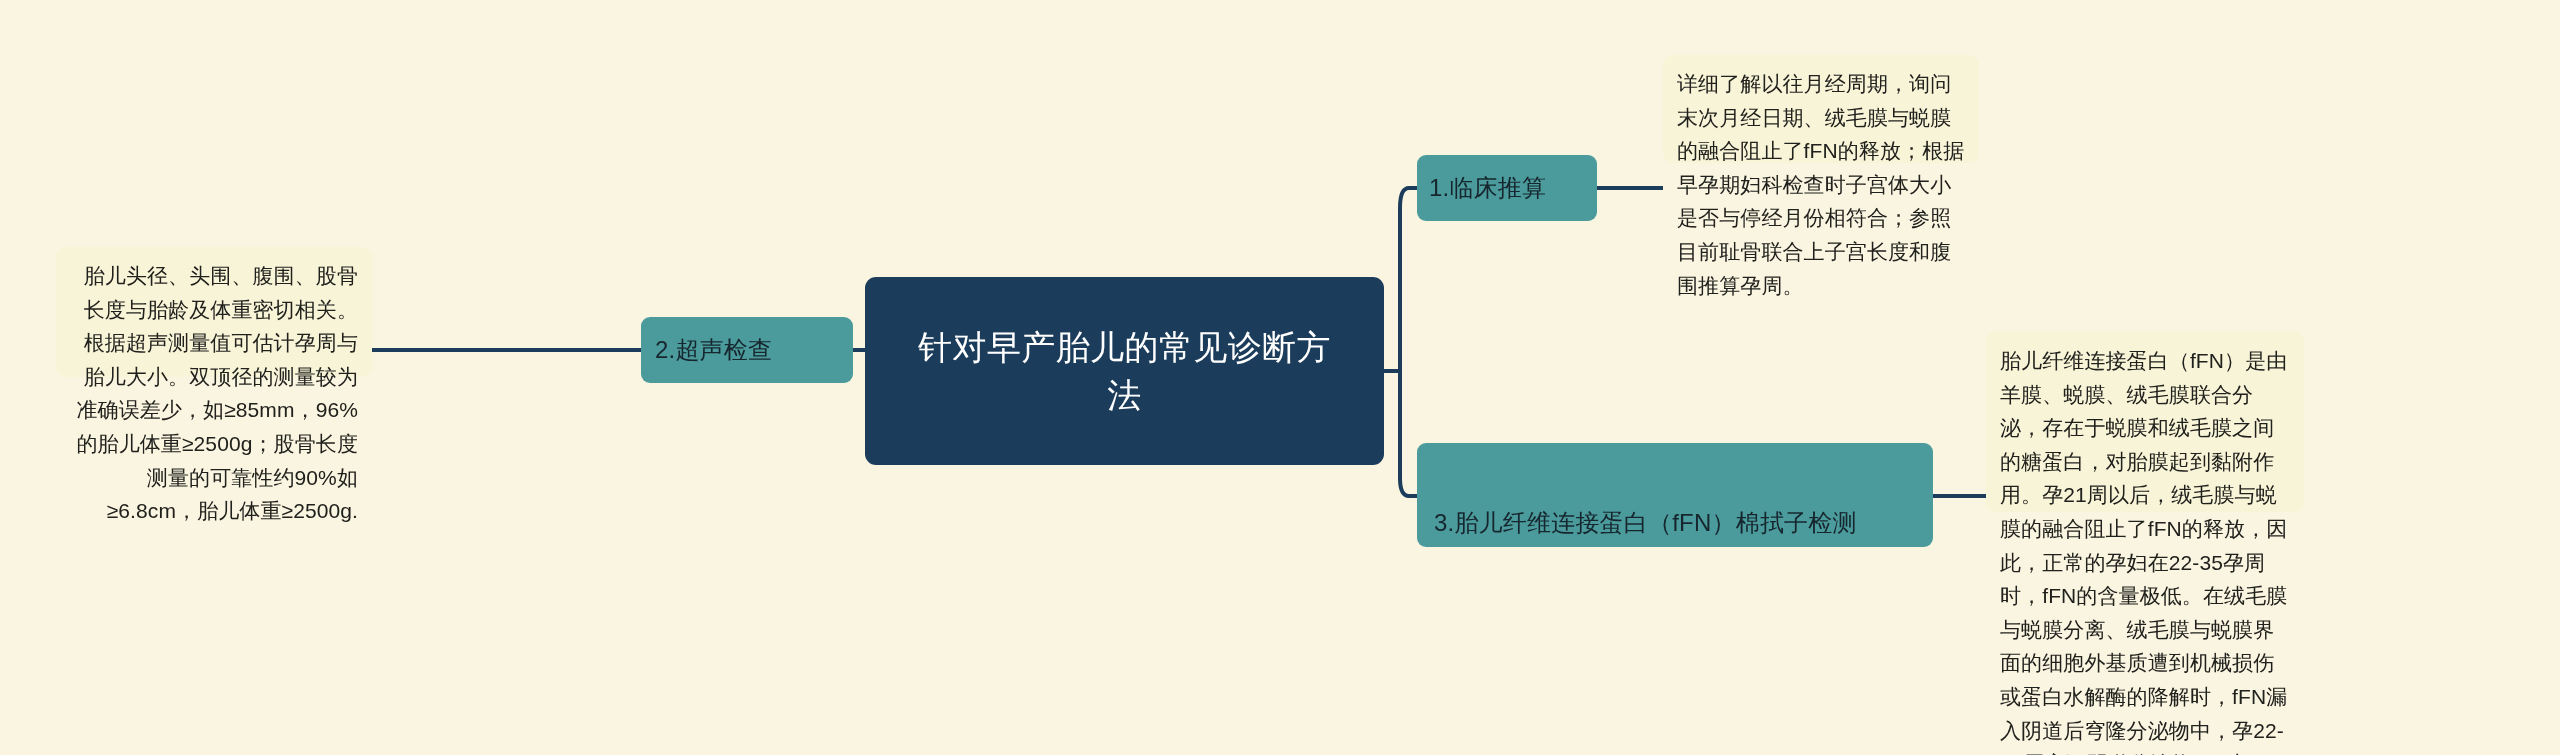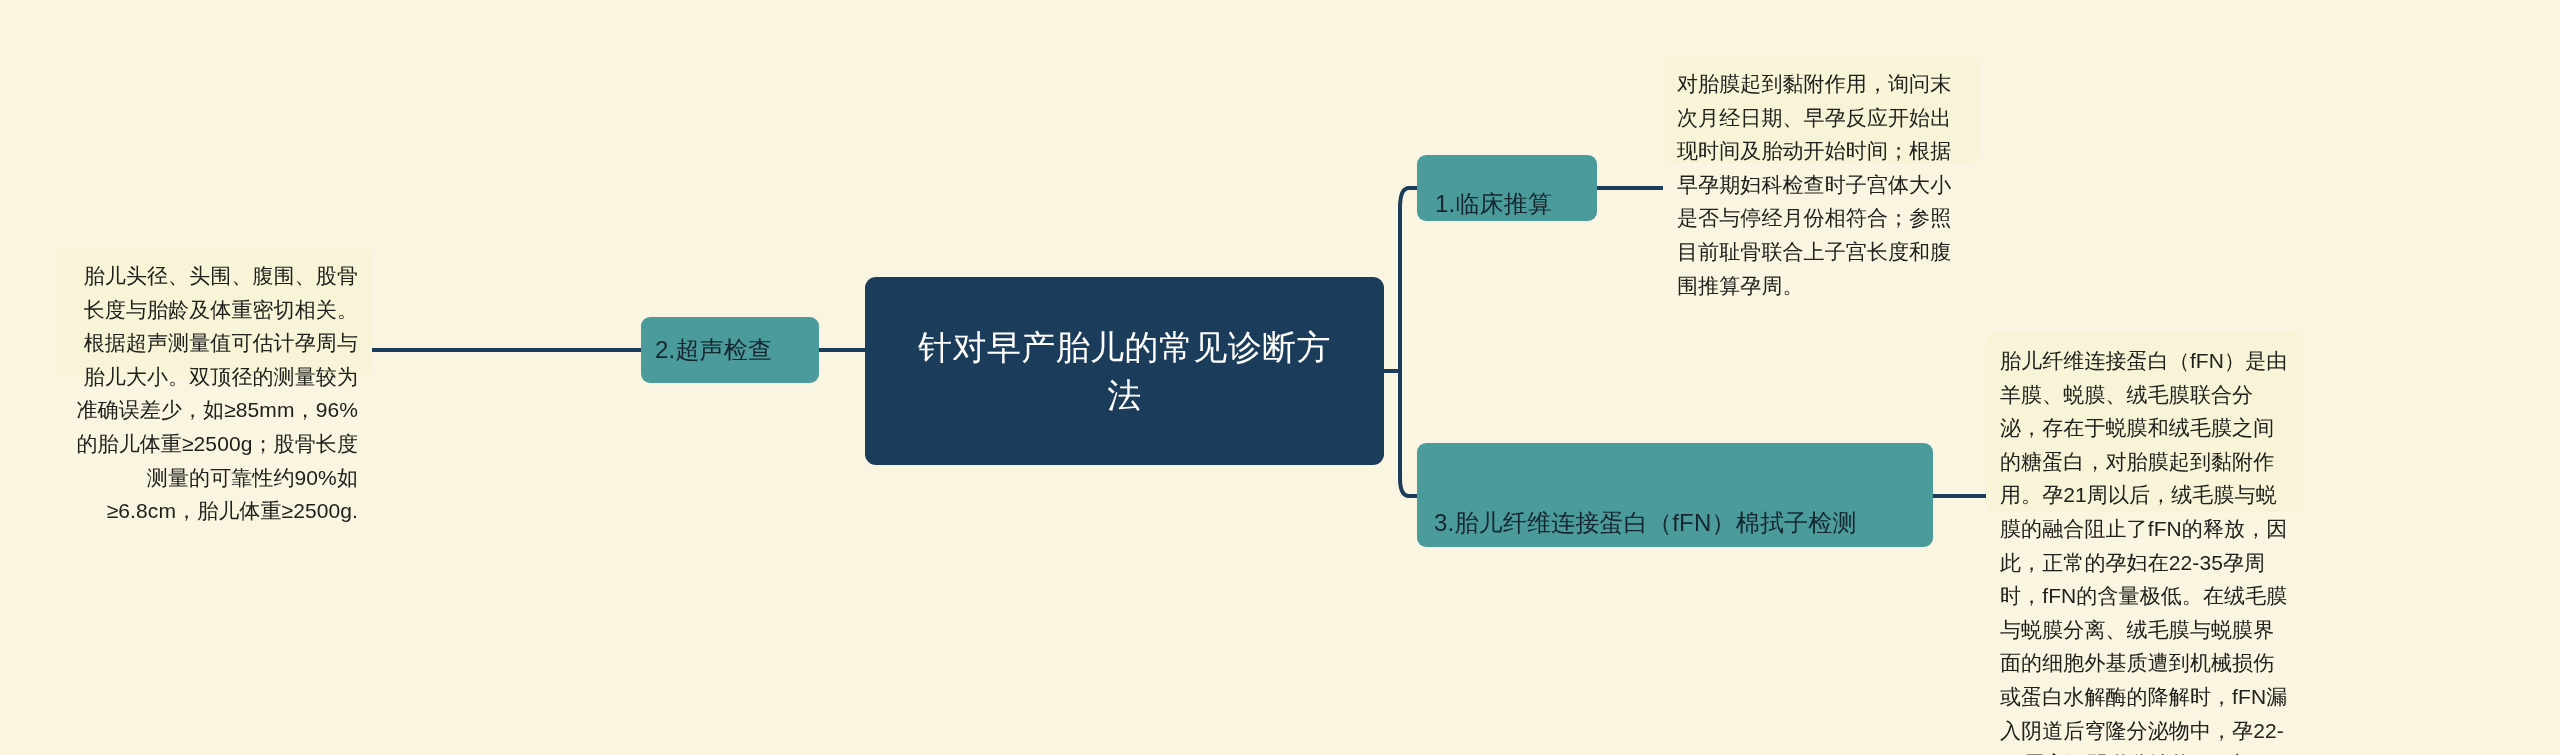--- a/index.html
+++ b/index.html
@@ -65,27 +65,26 @@
     line-height: 1.36;
     color: #16262e;
     letter-spacing: 0.2px;
   }
 
   .node-b1 {
     left: 1417px;
     top: 155px;
     width: 180px;
     height: 66px;
-    padding: 0 18px;
-    align-items: flex-end;
+    padding: 0 12px;
   }
   .node-b2 {
     left: 641px;
     top: 317px;
-    width: 178px;
+    width: 212px;
     height: 66px;
     padding: 0 14px;
   }
   .node-b3 {
     left: 1417px;
     top: 443px;
     width: 516px;
     height: 104px;
     padding: 7px 17px;
     align-items: flex-end;
@@ -164,20 +163,20 @@
 
   <div class="node branch-node node-b3">
     <span class="node-text">3.胎儿纤维连接蛋白（fFN）棉拭子检测</span>
   </div>
 
   <div class="detail-box detail-left">
     <span class="detail-text">胎儿头径、头围、腹围、股骨长度与胎龄及体重密切相关。根据超声测量值可估计孕周与胎儿大小。双顶径的测量较为准确误差少，如≥85mm，96%的胎儿体重≥2500g；股骨长度测量的可靠性约90%如≥6.8cm，胎儿体重≥2500g.</span>
   </div>
 
   <div class="detail-box db-tr">
-    <span class="detail-text">对胎膜起到黏附作用，询问末次月经日期、早孕反应开始出现时间及胎动开始时间；根据早孕期妇科检查时子宫体大小是否与停经月份相符合；参照目前耻骨联合上子宫长度和腹围推算孕周。</span>
+    <span class="detail-text">详细了解以往月经周期，询问末次月经日期、绒毛膜与蜕膜的融合阻止了fFN的释放；根据早孕期妇科检查时子宫体大小是否与停经月份相符合；参照目前耻骨联合上子宫长度和腹围推算孕周。</span>
   </div>
 
   <div class="detail-box db-br">
     <span class="detail-text">胎儿纤维连接蛋白（fFN）是由羊膜、蜕膜、绒毛膜联合分泌，存在于蜕膜和绒毛膜之间的糖蛋白，对胎膜起到黏附作用。孕21周以后，绒毛膜与蜕膜的融合阻止了fFN的释放，因此，正常的孕妇在22-35孕周时，fFN的含量极低。在绒毛膜与蜕膜分离、绒毛膜与蜕膜界面的细胞外基质遭到机械损伤或蛋白水解酶的降解时，fFN漏入阴道后穹隆分泌物中，孕22-35周宫颈阴道分泌物fFN水平，与早产有很好的相关性。</span>
   </div>
 
 </div>
 
 </body></html>

